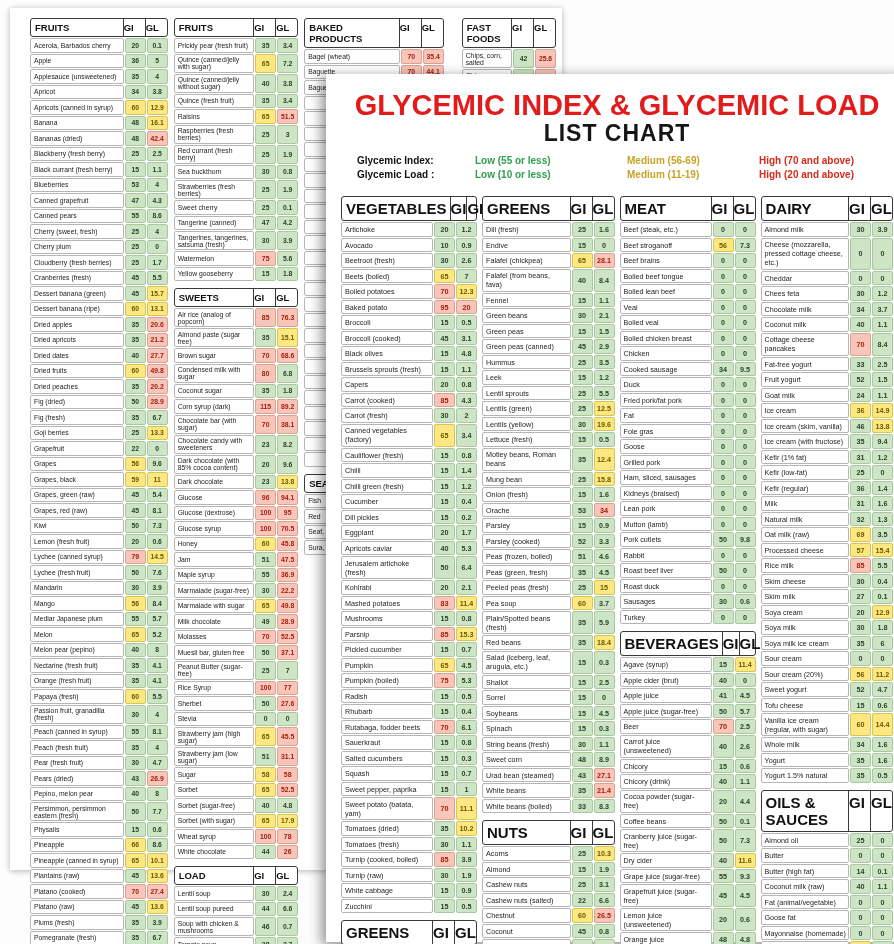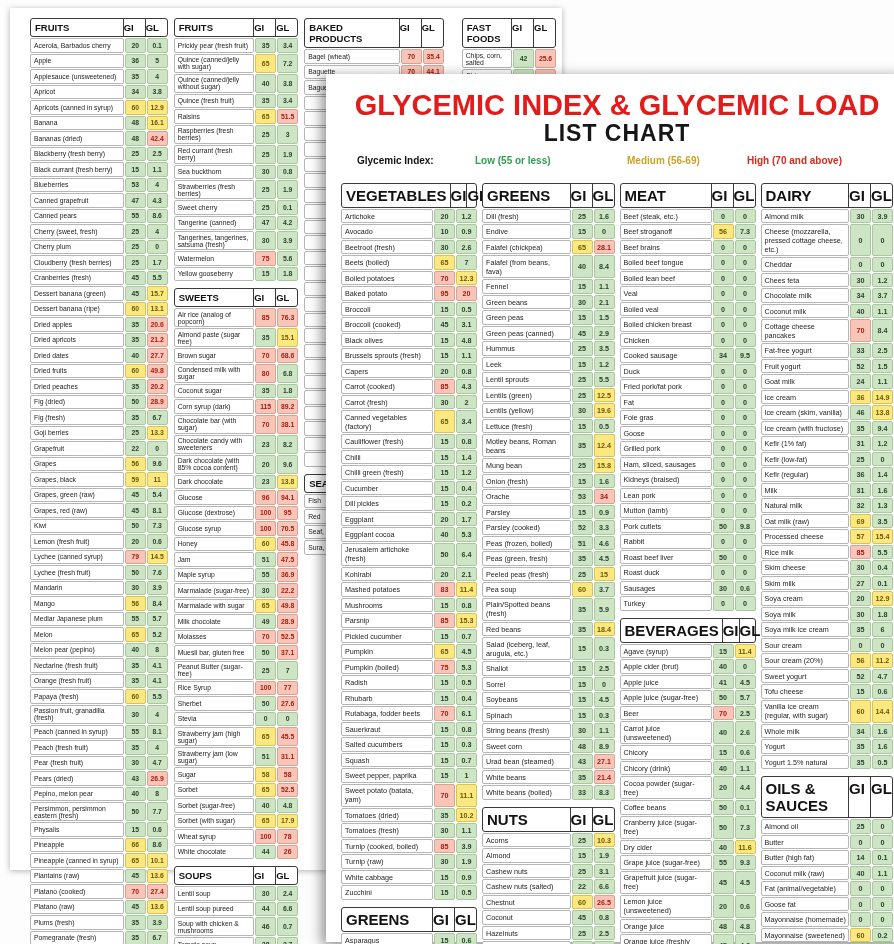--- a/index.html
+++ b/index.html
@@ -7,21 +7,21 @@
   .sheet{position:absolute;background:#ffffff;box-sizing:border-box;}
   .sheet.back{left:10px;top:8px;width:552px;height:862px;box-shadow:0 1px 6px rgba(0,0,0,.30);padding:10px 6px 8px 20px;z-index:1;}
   .sheet.front{left:326px;top:74px;width:579px;height:868px;z-index:2;
       box-shadow:-5px 3px 12px rgba(0,0,0,.30), 0 4px 14px rgba(0,0,0,.22);padding:2px 12px 6px 15px;}
   .fp-title{text-align:center;font-size:29px;font-weight:bold;color:#e21b1b;margin-top:14px;line-height:1.05;}
   .fp-sub{text-align:center;font-size:23px;font-weight:bold;color:#161616;letter-spacing:1px;margin-top:0;}
   .legend{margin:7px auto 15px;width:520px;font-size:10px;font-weight:bold;}
   .legend-row{display:flex;line-height:1.35;}
   .legend-label{width:118px;color:#111;}
   .legend .lowt{width:152px;color:#2f9e4f;}
-  .legend .medt{width:120px;color:#c9a227;}
+  .legend .medt{width:132px;color:#c9a227;}
   .legend .hight{width:118px;color:#d42b1a;}
   .cols{display:flex;}
   .fp-cols{gap:5px;}
   .bp-cols{gap:6px;}
   .col{display:flex;flex-direction:column;gap:7px;}
   .fp-cols .col{width:136px;}
   .bp-cols .c1{width:146px;}
   .bp-cols .c2{width:132px;}
   .bp-cols .c3{width:148px;}
   .bp-cols .c4{width:100px;margin-left:12px;}
@@ -592,21 +592,21 @@
               <div class="cell gl hi">78</div>
             </div>
             <div class="row">
               <div class="lbl">White chocolate</div>
               <div class="cell gi lo">44</div>
               <div class="cell gl hi">26</div>
             </div>
           </div>
           <div class="sec">
             <div class="sec-head">
-              <div class="sh-title">SOUPS</div>
+              <div class="sh-title">LOAD</div>
               <div class="sh-gi">GI</div>
               <div class="sh-gl">GL</div>
             </div>
             <div class="row">
               <div class="lbl">Lentil soup</div>
               <div class="cell gi lo">30</div>
               <div class="cell gl lo">2.4</div>
             </div>
             <div class="row">
               <div class="lbl">Lentil soup pureed</div>
@@ -827,20 +827,26 @@
     <div class="fp-title">GLYCEMIC INDEX &amp; GLYCEMIC LOAD</div>
     <div class="fp-sub">LIST CHART</div>
 
     <div class="legend">
       <div class="legend-row">
         <span class="legend-label">Glycemic Index:</span>
         <span class="lowt">Low (55 or less)</span>
         <span class="medt">Medium (56-69)</span>
         <span class="hight">High (70 and above)</span>
       </div>
+      <div class="legend-row">
+        <span class="legend-label">Glycemic Load :</span>
+        <span class="lowt">Low (10 or less)</span>
+        <span class="medt">Medium (11-19)</span>
+        <span class="hight">High (20 and above)</span>
+      </div>
     </div>
 
     <div class="cols fp-cols">
       <div class="col">
           <div class="sec">
             <div class="sec-head">
               <div class="sh-title">VEGETABLES</div>
               <div class="sh-gi">GI</div>
               <div class="sh-gl">GL</div>
             </div>
@@ -938,21 +944,21 @@
               <div class="lbl">Dill pickles</div>
               <div class="cell gi lo">15</div>
               <div class="cell gl lo">0.2</div>
             </div>
             <div class="row">
               <div class="lbl">Eggplant</div>
               <div class="cell gi lo">20</div>
               <div class="cell gl lo">1.7</div>
             </div>
             <div class="row">
-              <div class="lbl">Eggplant cocoa</div>
+              <div class="lbl">Apricots caviar</div>
               <div class="cell gi lo">40</div>
               <div class="cell gl lo">5.3</div>
             </div>
             <div class="row">
               <div class="lbl">Jerusalem artichoke (fresh)</div>
               <div class="cell gi lo">50</div>
               <div class="cell gl lo">6.4</div>
             </div>
             <div class="row">
               <div class="lbl">Kohlrabi</div>

